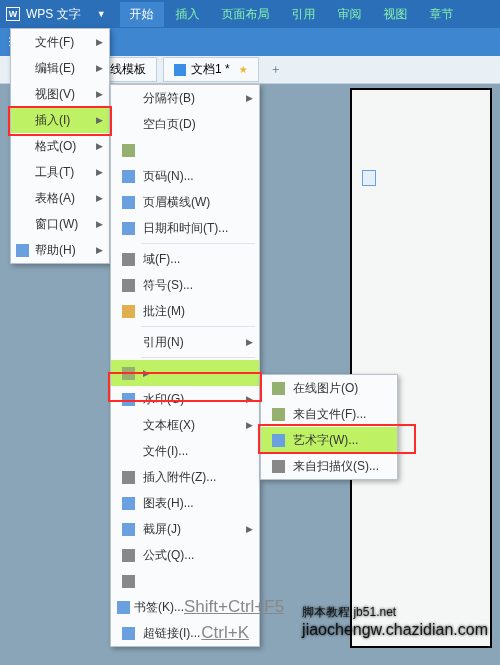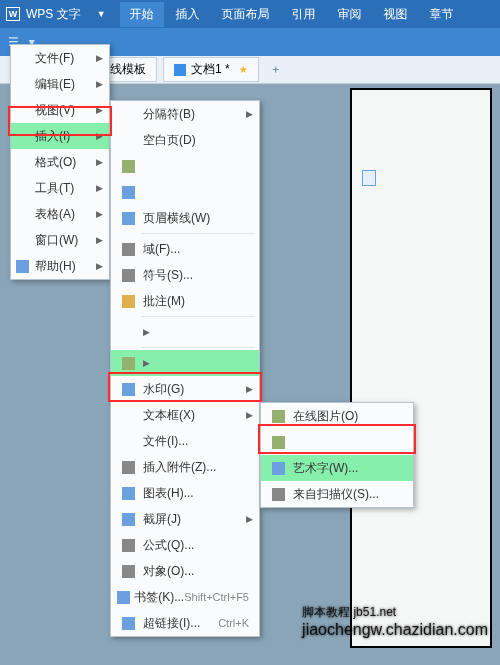--- a/index.html
+++ b/index.html
@@ -2,41 +2,41 @@
 <html><head>
 <meta charset="utf-8">
 <style>
 * { margin: 0; padding: 0; box-sizing: border-box; font-family: "Microsoft YaHei", sans-serif; font-size: 12px; }
 body { width: 500px; height: 665px; background: #8aa5b8; overflow: hidden; position: relative; }
 .titlebar { height: 28px; background: #2a6fb8; display: flex; align-items: center; padding: 0 6px; color: #fff; }
 .app-logo { width: 14px; height: 14px; border: 1.5px solid #fff; margin-right: 6px; display: flex; align-items: center; justify-content: center; font-size: 9px; font-weight: bold; }
 .titlebar .app-name { margin-right: 16px; }
 .titlebar .tri { font-size: 9px; margin-right: 14px; }
 .tabs { display: flex; gap: 2px; }
-.tab { padding: 4px 10px; color: #ffffff; }
+.tab { padding: 4px 10px; color: #86efac; }
 .tab.active { background: #3e86d0; color: #fff; }
 .toolbar { height: 28px; background: #3e86d0; display: flex; align-items: center; padding: 0 8px; gap: 10px; color: #cfe3f5; }
 .docbar { height: 28px; background: #e8eff5; display: flex; align-items: center; padding: 0 6px; gap: 6px; border-bottom: 1px solid #c2d0dc; }
 .doc-tab { display: flex; align-items: center; gap: 5px; padding: 3px 10px; background: #f7fafc; border: 1px solid #c2d0dc; }
 .doc-tab .ic { width: 12px; height: 12px; background: #3a8ee6; }
 .doc-tab .star { color: #f0b429; font-size: 10px; margin-left: 4px; }
 .plus { width: 22px; height: 22px; display: flex; align-items: center; justify-content: center; color: #5a7590; }
 .workspace { position: absolute; top: 84px; left: 0; right: 0; bottom: 0; background: #8aa5b8; }
 .page { position: absolute; right: 8px; top: 4px; width: 142px; height: 560px; background: #f5f6f6; border: 2px solid #000; }
 .page::before { content: ""; position: absolute; left: 10px; top: 80px; width: 12px; height: 14px; border: 1px solid #6aa0e0; background: #e6f0fa; }
-.menu { position: absolute; background: #fafbfc; border: 1px solid #b6c2cc; box-shadow: 2px 2px 5px rgba(0,0,0,.3); margin-top: 16px; }
+.menu { position: absolute; background: #fafbfc; border: 1px solid #b6c2cc; box-shadow: 2px 2px 5px rgba(0,0,0,.3); }
 .menu1 { left: 10px; top: 28px; width: 100px; }
 .menu2 { left: 110px; top: 84px; width: 150px; }
-.menu3 { left: 260px; top: 386px; width: 154px; }
+.menu3 { left: 260px; top: 374px; width: 138px; }
 .mi { display: flex; align-items: center; height: 26px; padding: 0 6px; position: relative; color: #333; }
 .menu1 .mi { padding-left: 24px; }
-.mi.hl { background: #86efac; }
+.mi.hl { background: #bef264; }
 .mi .lab { flex: 1; white-space: nowrap; }
 .mi .arrow { font-size: 9px; color: #666; }
-.mi .shortcut { font-size: 11px; color: #888; margin-right: 4px; }
+.mi .shortcut { font-size: 17px; color: #888; margin-right: 4px; text-decoration: underline; }
 .icol { width: 22px; display: flex; align-items: center; justify-content: center; margin-right: 4px; }
 .menu1 .icol { position: absolute; left: 2px; width: 18px; margin: 0; }
 .ic-sq { width: 13px; height: 13px; background: #6aa0e0; }
 .ic-g { width: 13px; height: 13px; background: #96b070; }
 .ic-y { width: 13px; height: 13px; background: #e0b050; }
 .ic-gr { width: 13px; height: 13px; background: #888; }
 .sep { height: 1px; background: #dde4ea; margin: 2px 4px 2px 28px; }
 .menu2 .sep, .menu3 .sep { margin-left: 30px; }
 .redbox { position: absolute; border: 2px solid #ff2a2a; pointer-events: none; }
 .rb1 { left: 8px; top: 106px; width: 104px; height: 30px; }
@@ -140,27 +140,34 @@
     </div>
     <div class="mi">
       <span class="icol">
         <span class="ic-g"></span>
       </span>
     </div>
     <div class="mi">
       <span class="icol">
         <span class="ic-sq"></span>
       </span>
+      <span class="lab">页码(N)...</span>
     </div>
     <div class="mi">
       <span class="icol">
         <span class="ic-sq"></span>
       </span>
       <span class="lab">页眉横线(W)</span>
     </div>
+    <div class="mi">
+      <span class="icol">
+        <span class="ic-sq"></span>
+      </span>
+      <span class="lab">日期和时间(T)...</span>
+    </div>
     <div class="sep"></div>
     <div class="mi">
       <span class="icol">
         <span class="ic-gr"></span>
       </span>
       <span class="lab">域(F)...</span>
     </div>
     <div class="mi">
       <span class="icol">
         <span class="ic-gr"></span>
@@ -169,20 +176,21 @@
     </div>
     <div class="mi">
       <span class="icol">
         <span class="ic-y"></span>
       </span>
       <span class="lab">批注(M)</span>
     </div>
     <div class="sep"></div>
     <div class="mi">
       <span class="icol"></span>
+      <span class="lab">引用(N)</span>
       <span class="arrow">▶</span>
     </div>
     <div class="sep"></div>
     <div class="mi hl">
       <span class="icol">
         <span class="ic-g"></span>
       </span>
       <span class="arrow">▶</span>
     </div>
     <div class="mi">
@@ -223,21 +231,20 @@
     <div class="mi">
       <span class="icol">
         <span class="ic-gr"></span>
       </span>
       <span class="lab">公式(Q)...</span>
     </div>
     <div class="mi">
       <span class="icol">
         <span class="ic-gr"></span>
       </span>
-      <span class="lab">对象(O)...</span>
     </div>
     <div class="mi">
       <span class="icol">
         <span class="ic-sq"></span>
       </span>
       <span class="lab">书签(K)...</span>
       <span class="shortcut">Shift+Ctrl+F5</span>
     </div>
     <div class="mi">
       <span class="icol">
@@ -252,20 +259,21 @@
     <div class="mi">
       <span class="icol">
         <span class="ic-g"></span>
       </span>
       <span class="lab">在线图片(O)</span>
     </div>
     <div class="mi">
       <span class="icol">
         <span class="ic-g"></span>
       </span>
+      <span class="lab">来自文件(F)...</span>
     </div>
     <div class="mi hl">
       <span class="icol">
         <span class="ic-sq"></span>
       </span>
       <span class="lab">艺术字(W)...</span>
     </div>
     <div class="mi">
       <span class="icol">
         <span class="ic-gr"></span>

